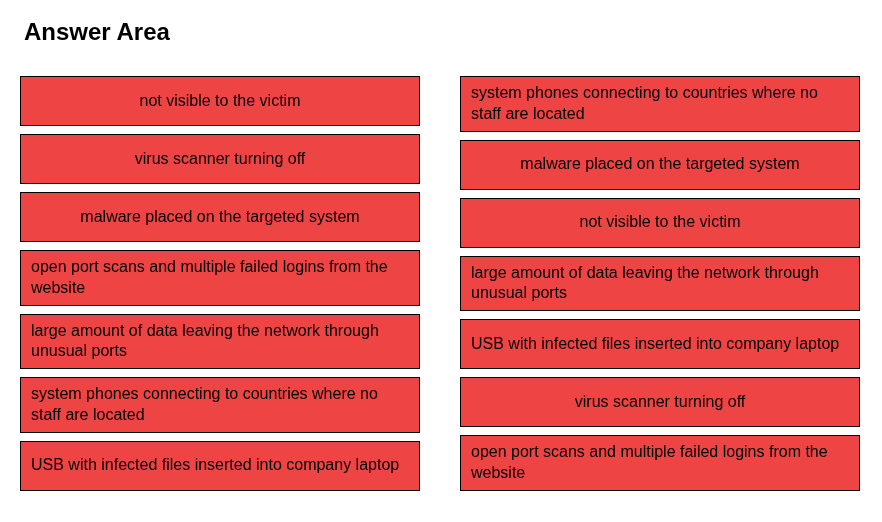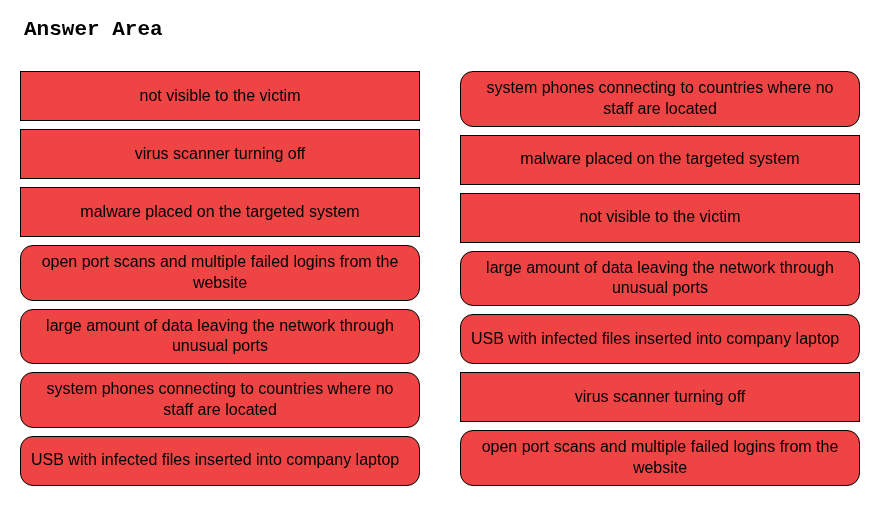--- a/index.html
+++ b/index.html
@@ -9,25 +9,24 @@
     }
     body {
       font-family: Arial, Helvetica, sans-serif;
       background: #ffffff;
       width: 882px;
       height: 522px;
       padding: 18px 20px;
     }
     .title {
       font-weight: bold;
-      font-size: 21px;
+      font-size: 24px;
       color: #000;
       margin-bottom: 30px;
       padding-left: 4px;
-      font-family: Liberation Mono, monospace;
     }
     .columns {
       display: flex;
       gap: 40px;
     }
     .col {
       display: flex;
       flex-direction: column;
       gap: 8px;
       width: 400px;
@@ -42,22 +41,21 @@
       display: flex;
       align-items: center;
       line-height: 1.3;
     }
     .box.center {
       justify-content: center;
       text-align: center;
     }
     .box.left {
       justify-content: flex-start;
-      text-align: center;
-      border-radius: 13px;
+      text-align: left;
     }
   </style>
 </head>
 <body>
 
 <div class="title">Answer Area</div>
 
 <div class="columns">
   <div class="col">
     <div class="box center">not visible to the victim</div>

